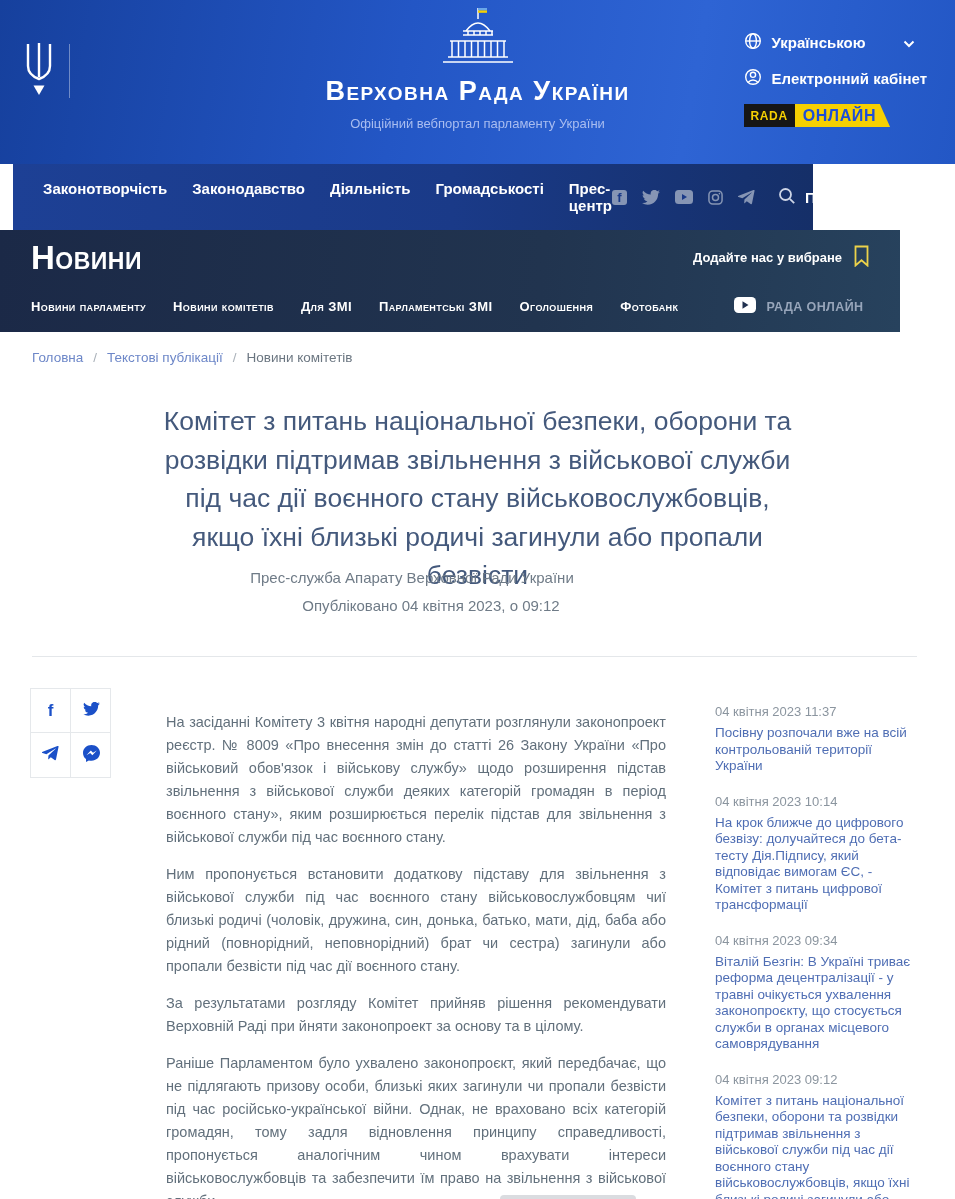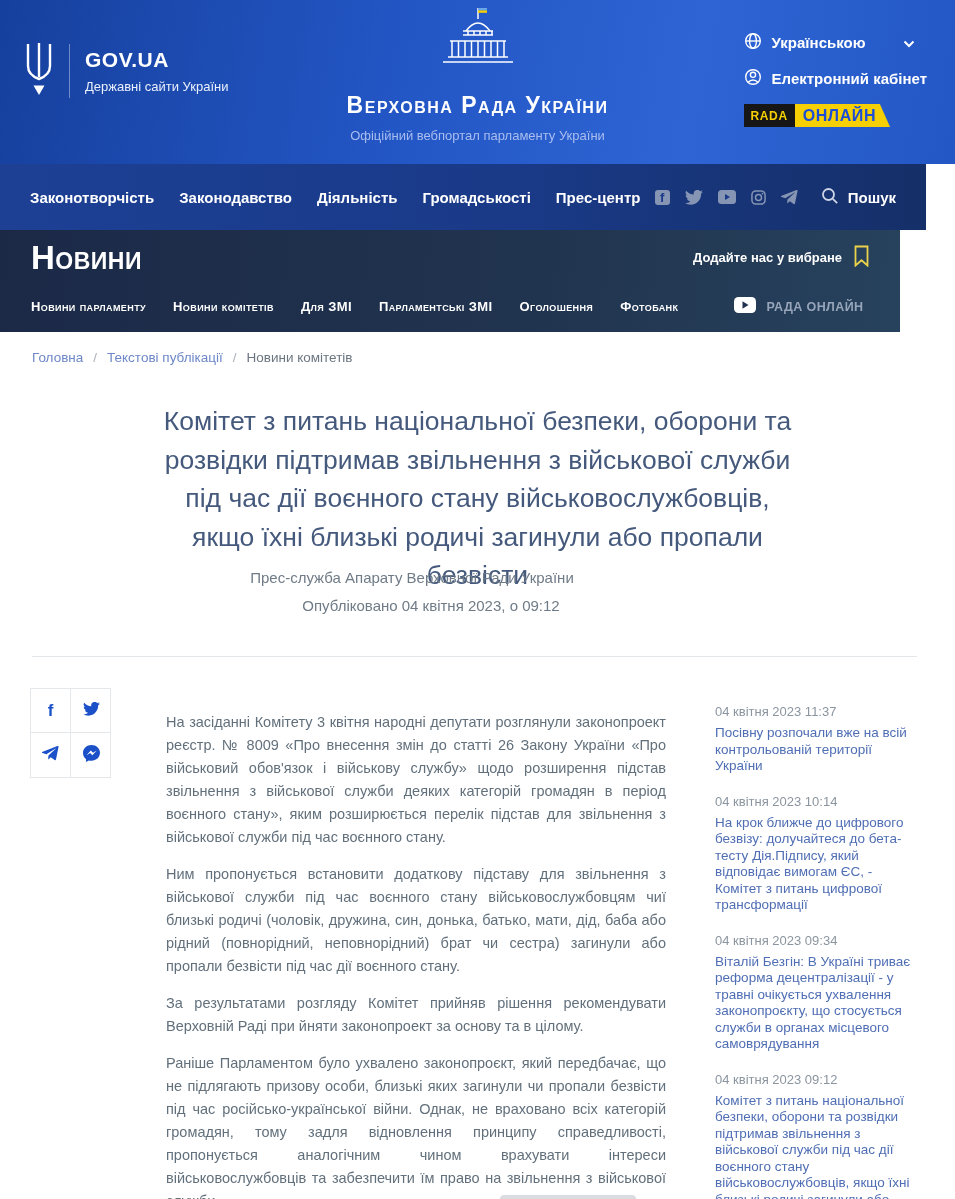--- a/index.html
+++ b/index.html
@@ -14,33 +14,33 @@
   .header {
     position:absolute; left:0; top:0; width:955px; height:164px;
     background: linear-gradient(100deg,#16409d 0%, #2356c5 42%, #2e64d4 72%, #2357c5 100%);
     color:#fff;
   }
   .gov-block { position:absolute; left:24px; top:40px; display:flex; align-items:center; gap:15px; }
   .gov-divider { width:1px; height:54px; background:rgba(255,255,255,.38); }
   .gov-title { font-size:21px; font-weight:700; letter-spacing:.5px; }
   .gov-sub { font-size:13px; margin-top:7px; color:#eaf0fc; }
   .site-block { position:absolute; left:0; right:0; top:6px; text-align:center; }
-  .site-title { font-size:23px; font-weight:700; font-variant:small-caps; letter-spacing:1.5px; margin-top:20px; }
+  .site-title { font-size:27px; font-weight:700; font-variant:small-caps; letter-spacing:1.5px; margin-top:4px; }
   .site-sub { font-size:13px; color:#a9bdf0; margin-top:9px; }
   .header-right { position:absolute; right:28px; top:32px; }
   .hr-row { display:flex; align-items:center; gap:10px; font-size:15px; font-weight:700; margin-bottom:15px; }
   .badge {
     display:inline-flex; align-items:stretch; height:23px; background:#f6d002;
     clip-path: polygon(0 0, 93% 0, 100% 100%, 0 100%);
   }
   .badge-left { background:#161616; color:#f6d002; font-size:12px; font-weight:800; letter-spacing:.6px; display:flex; align-items:center; padding:0 7px; }
   .badge-right { color:#1d4ed8; font-size:16px; font-weight:700; letter-spacing:.6px; display:flex; align-items:center; padding:0 14px 0 8px; }
   
   .nav {
-    position:absolute; left:0; top:164px; width:926px; height:66px;
+    position:absolute; left:13px; top:164px; width:800px; height:66px;
     background: linear-gradient(90deg,#1d4095 0%, #1a3a88 55%, #152f68 100%);
     display:flex; align-items:center; padding:0 30px;
   }
   .nav-items { display:flex; gap:25px; }
   .nav-item { color:#fff; font-size:15px; font-weight:700; cursor:pointer; }
   .nav-right { margin-left:auto; display:flex; align-items:center; gap:15px; }
   .sicon { display:flex; align-items:center; }
   .fbsq { width:15px; height:15px; background:#8695b4; border-radius:3px; color:#1a3a88; font-weight:800; font-size:13px; display:flex; align-items:center; justify-content:center; }
   .search-btn { display:flex; align-items:center; gap:9px; color:#fff; font-size:15px; font-weight:700; margin-left:8px; }
   
@@ -93,24 +93,20 @@
 <div class="header">
   <div class="gov-block">
     <span>
       <svg width="30" height="58" viewBox="0 0 30 58" fill="none" stroke="#ffffff" stroke-width="2.4">
         <path d="M4 4 v22 q0 9 11 13 q11 -4 11 -13 V4"></path>
         <path d="M15 3 v34"></path>
         <path d="M15 55 l-5.5 -9.5 h11 z" fill="#ffffff" stroke="none"></path>
       </svg>
     </span>
     <span class="gov-divider"></span>
-    <span>
-      <div class="gov-title">GOV.UA</div>
-      <div class="gov-sub">Державні сайти України</div>
-    </span>
   </div>
 
   <div class="site-block">
     <span>
       <svg width="96" height="62" viewBox="0 0 96 62" fill="none" stroke="#ffffff" stroke-width="1.5">
         <path d="M48 2 v11"></path>
         <rect x="48" y="2" width="9" height="2.4" fill="#6aa7e8" stroke="none"></rect>
         <rect x="48" y="4.4" width="9" height="2.4" fill="#f6d002" stroke="none"></rect>
         <path d="M36 25 q12 -16 24 0"></path>
         <path d="M33 25 h30"></path>

